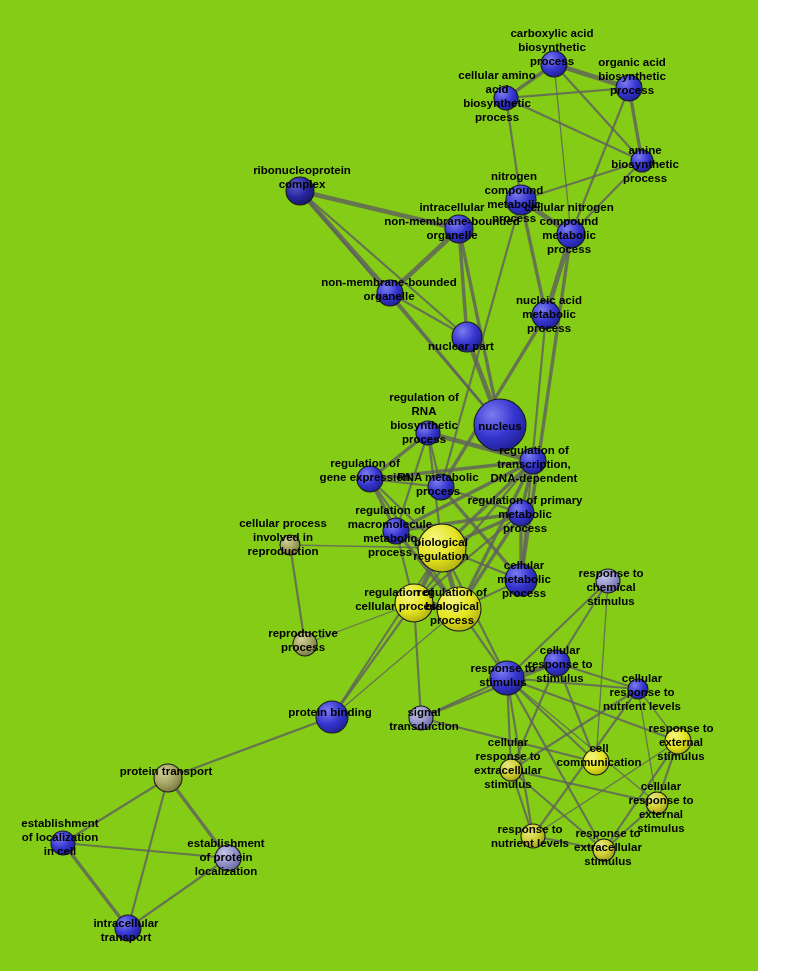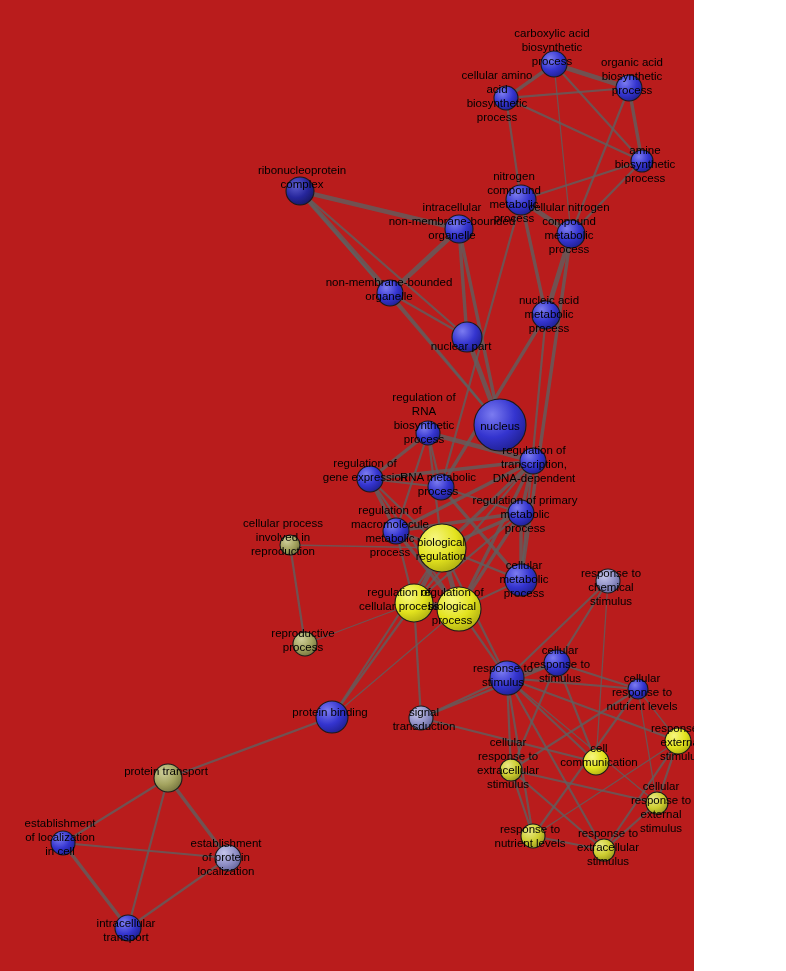--- a/index.html
+++ b/index.html
@@ -1,16 +1,16 @@
 <!DOCTYPE html>
 <html><head>
 <meta charset="utf-8">
 <style>
   html,body{margin:0;padding:0;background:#ffffff;}
-  .stage{width:694px;height:971px;position:relative;background:#b91c1c;overflow:hidden;}
+  .stage{width:758px;height:971px;position:relative;background:#84cc16;overflow:hidden;font-weight:bold;}
   svg{display:block;}
   .nlabel{font-family:"Liberation Sans", sans-serif;font-size:11.5px;fill:#000000;}
 </style>
 </head>
 <body>
 
 <div class="stage">
   <svg width="786" height="971" xmlns="http://www.w3.org/2000/svg" viewBox="0 0 786 971">
       <defs>
         <radialGradient id="g-blue" cx="35%" cy="30%" r="80%">

